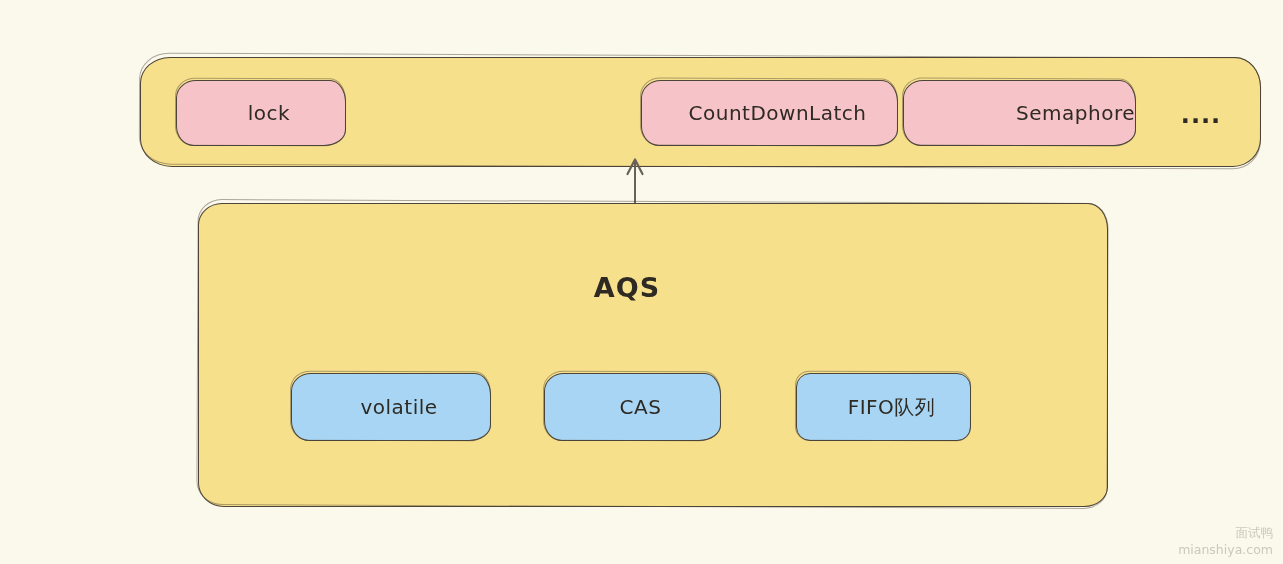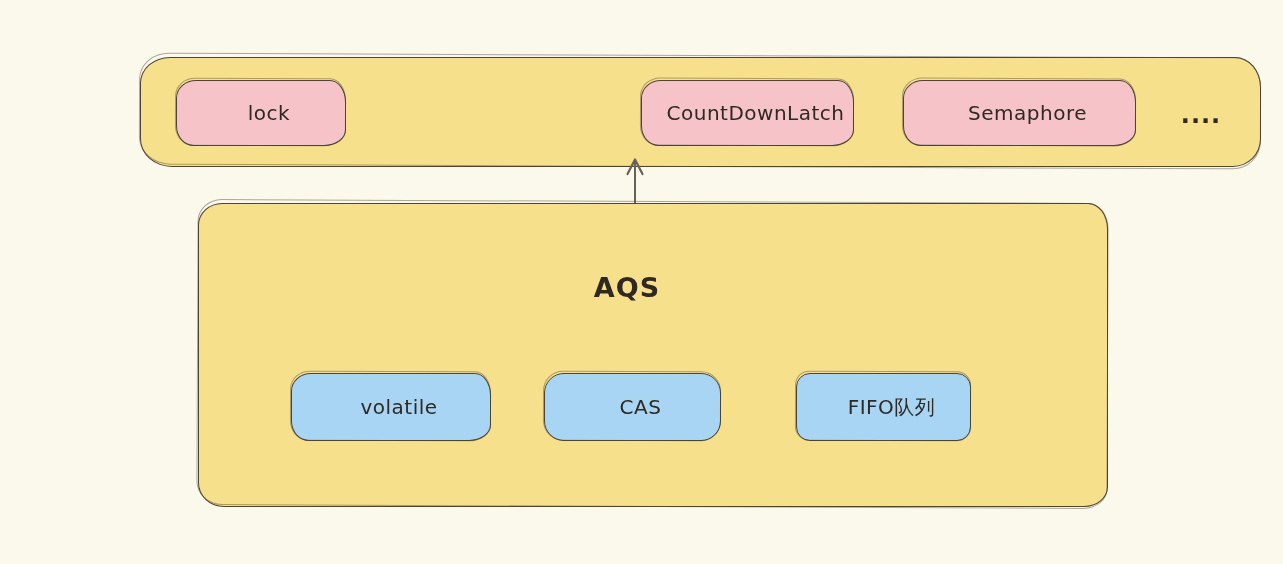--- a/index.html
+++ b/index.html
@@ -54,22 +54,22 @@
     align-items: center;
     justify-content: center;
     font-size: 20px;
     letter-spacing: 0.5px;
     border-radius: 20px 16px 22px 18px / 18px 22px 16px 20px;
   }
   .pill.pink { background: var(--pink-fill); }
   .pill.blue { background: var(--blue-fill); }
   .pill-lock            { left: 35px;  width: 170px; }
   .pill-reentranlock    { left: 250px; width: 207px; }
-  .pill-countdownlatch  { left: 500px; width: 213px; }
-  .pill-semaphore       { left: 762px; width: 233px; }
+  .pill-countdownlatch  { left: 500px; width: 257px; }
+  .pill-semaphore       { left: 762px; width: 233px; justify-content: flex-end; }
   .more-dots {
     position: absolute;
     left: 1030px; top: 22px;
     width: 60px; height: 66px;
     display: flex;
     align-items: center;
     justify-content: center;
     font-size: 24px;
     font-weight: bold;
     letter-spacing: 1px;
@@ -92,21 +92,21 @@
     position: absolute;
     top: 68px; left: 0;
     width: 100%;
     text-align: center;
     transform: translateX(-26px);
     font-size: 27px;
     font-weight: bold;
     letter-spacing: 1px;
   }
   .pill-volatile  { left: 92px;  top: 169px; width: 200px; height: 68px; }
-  .pill-cas       { left: 345px; top: 169px; width: 177px; height: 68px; border-radius: 20px; }
+  .pill-cas       { left: 345px; top: 169px; width: 177px; height: 68px; }
   .pill-fifo      { left: 597px; top: 169px; width: 175px; height: 68px; border-radius: 14px; }
   .watermark {
     position: absolute;
     right: 10px; bottom: 5px;
     text-align: right;
     color: var(--watermark);
     font-size: 12.5px;
     line-height: 1.35;
   }
 </style>
@@ -139,14 +139,18 @@
       <span>volatile</span>
     </div>
     <div class="pill blue sketch pill-cas">
       <span>CAS</span>
     </div>
     <div class="pill blue sketch pill-fifo">
       <span>FIFO队列</span>
     </div>
   </div>
 
+  <div class="watermark">
+    <div>面试鸭</div>
+    <div>mianshiya.com</div>
+  </div>
 
 </div>
 
 </body></html>

